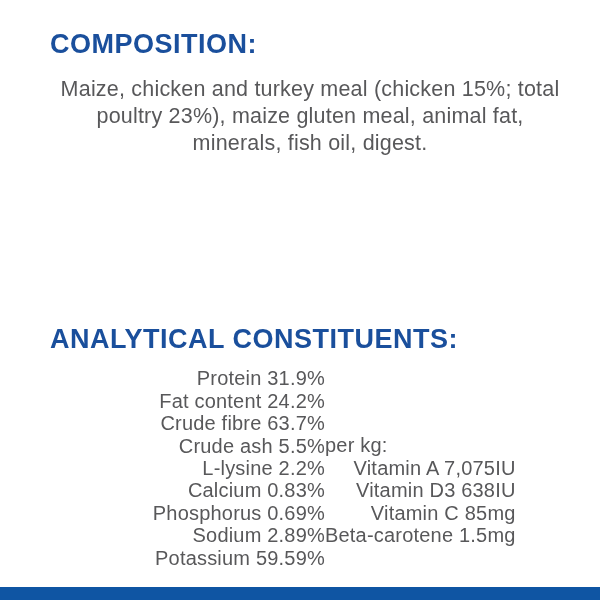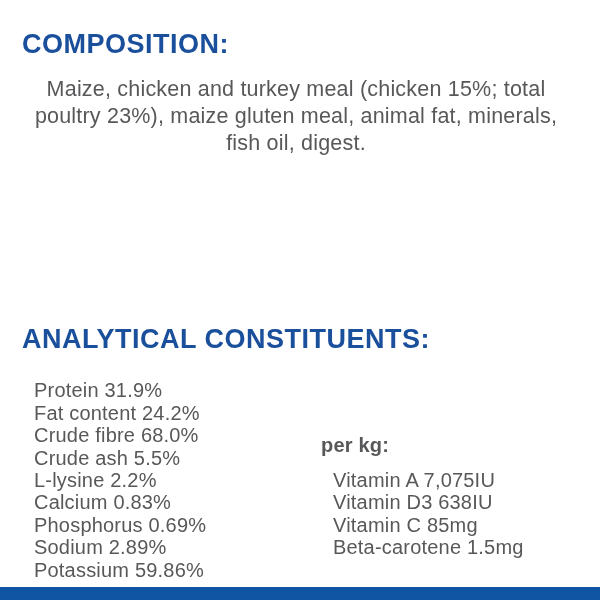--- a/index.html
+++ b/index.html
@@ -10,21 +10,21 @@
   }
   .page {
     position: relative;
     width: 600px;
     height: 600px;
     background: #ffffff;
     overflow: hidden;
     color: #58585a;
   }
   .content {
-    padding: 30px 30px 0 22px;
+    padding: 30px 30px 0 50px;
   }
   .section-heading {
     margin: 0;
     color: #1a4f9c;
     font-size: 27px;
     font-weight: bold;
     letter-spacing: 0.5px;
     line-height: 1.1;
   }
   .composition-body {
@@ -45,32 +45,33 @@
   }
   .col-left {
     width: 275px;
     flex: 0 0 275px;
   }
   .col-right {
     margin-top: 67px; 
   }
   .analyte-list {
     list-style: none;
-    margin: 12px;
+    margin: 0;
     padding: 0;
     font-size: 20px;
     line-height: 22.4px;
     letter-spacing: 0.2px;
     color: #58585a;
+    text-align: right;
   }
   .per-kg-heading {
     margin: 0;
     font-size: 20px;
     line-height: 22.4px;
-    font-weight: bold;
+    font-weight: normal;
     letter-spacing: 0.2px;
     color: #58585a;
   }
   .footer-bar {
     position: absolute;
     left: 0;
     bottom: 0;
     width: 600px;
     height: 13px;
     background: #0f55a3;
@@ -87,27 +88,27 @@
     <p class="composition-body">Maize, chicken and turkey meal (chicken 15%; total poultry 23%), maize gluten meal, animal fat, minerals, fish oil, digest.</p>
 
     <div class="analytical-section">
       <h1 class="section-heading">ANALYTICAL CONSTITUENTS:</h1>
 
       <div class="columns">
 
         <ul class="analyte-list col-left">
           <li>Protein 31.9%</li>
           <li>Fat content 24.2%</li>
-          <li>Crude fibre 68.0%</li>
+          <li>Crude fibre 63.7%</li>
           <li>Crude ash 5.5%</li>
           <li>L-lysine 2.2%</li>
           <li>Calcium 0.83%</li>
           <li>Phosphorus 0.69%</li>
           <li>Sodium 2.89%</li>
-          <li>Potassium 59.86%</li>
+          <li>Potassium 59.59%</li>
         </ul>
 
         <div class="col-right">
           <p class="per-kg-heading">per kg:</p>
           <ul class="analyte-list">
             <li>Vitamin A 7,075IU</li>
             <li>Vitamin D3 638IU</li>
             <li>Vitamin C 85mg</li>
             <li>Beta-carotene 1.5mg</li>
           </ul>

